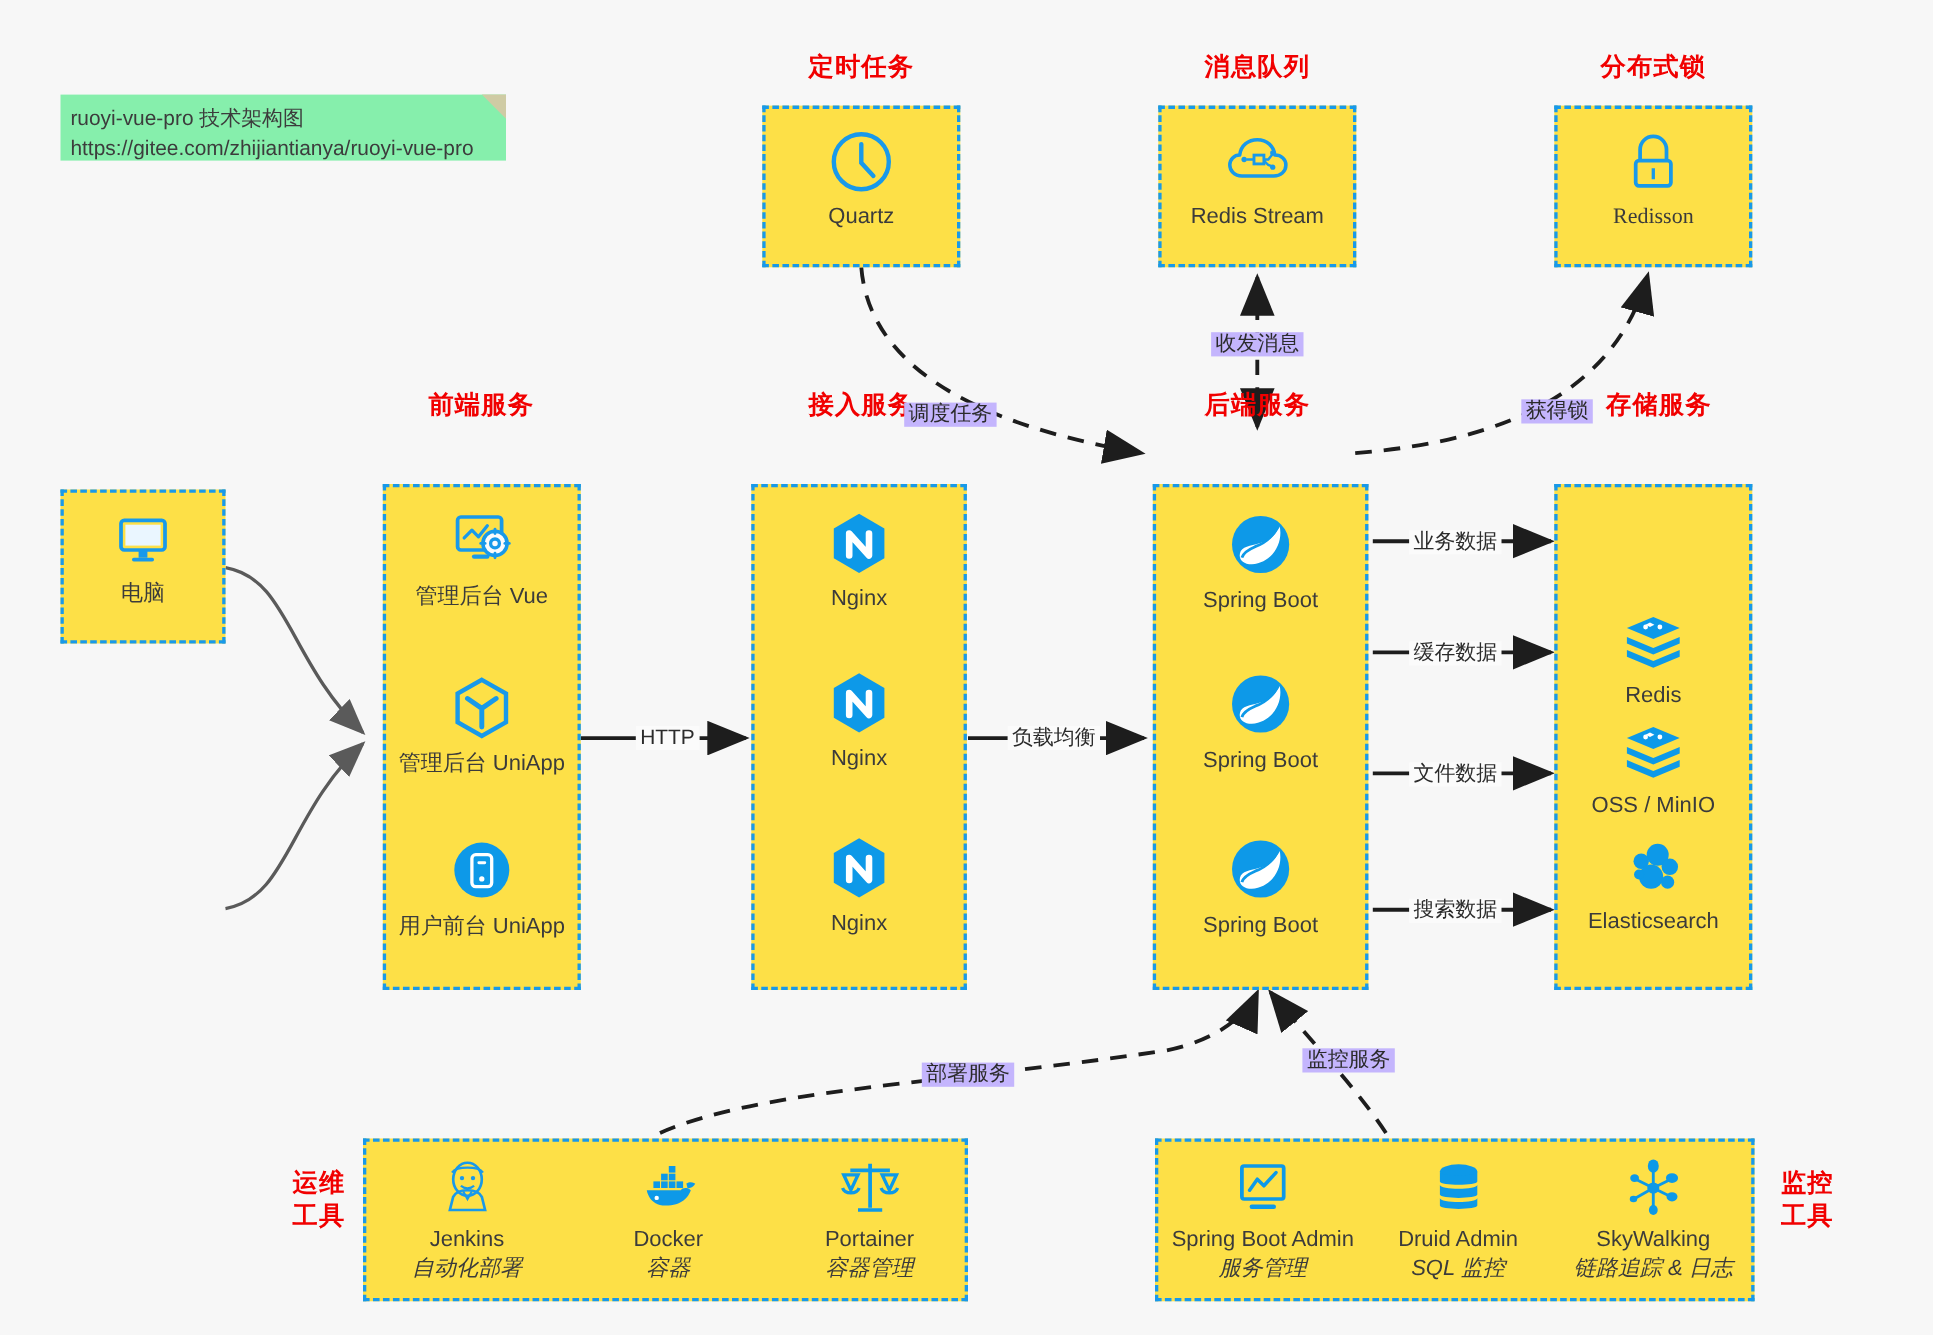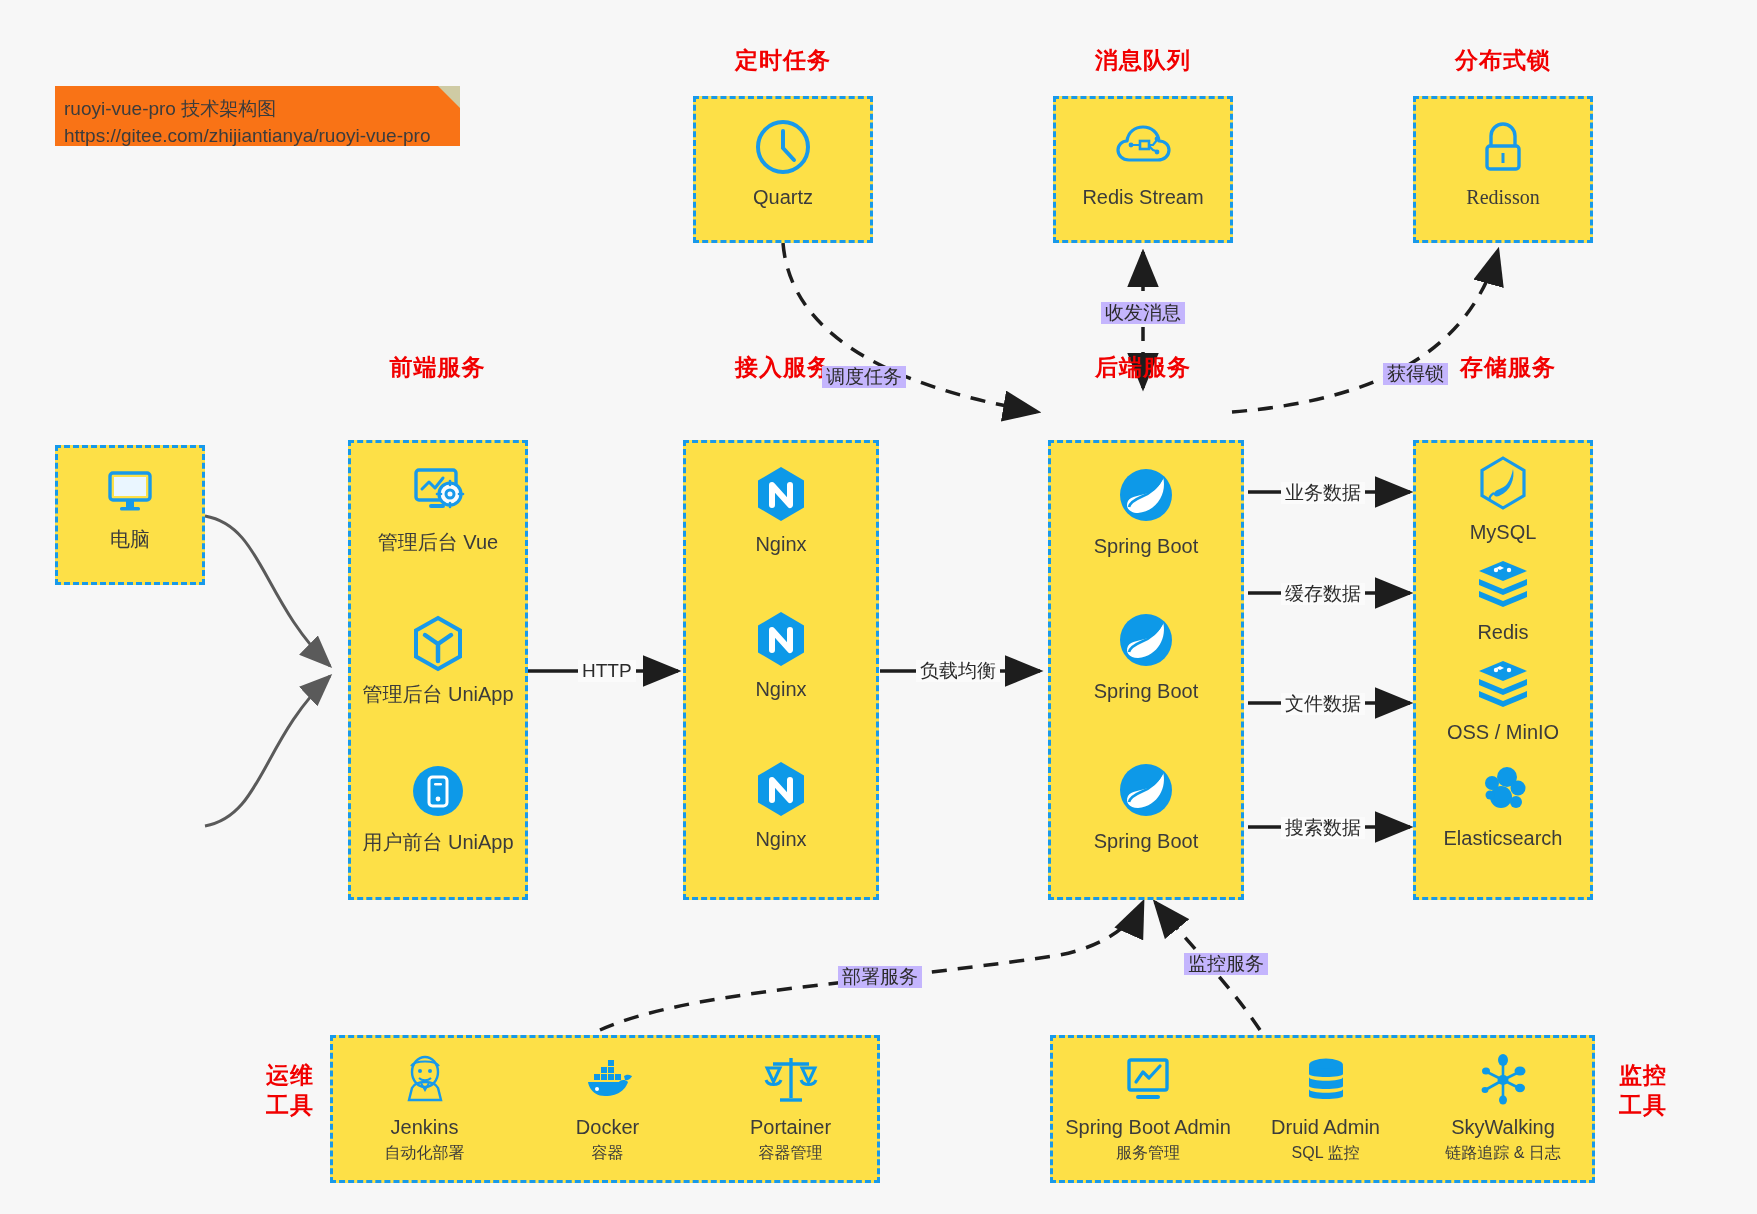--- a/index.html
+++ b/index.html
@@ -40,29 +40,29 @@
   }
   .node .cap{
     margin-top:6px;
     font-size:20px;
     color:#3b3b3b;
     white-space:nowrap;
     text-align:center;
     line-height:26px;
   }
   .node .cap2{
-    font-size:16px;color:#3b3b3b;white-space:nowrap;text-align:center;line-height:26px;
+    font-size:20px;color:#3b3b3b;white-space:nowrap;text-align:center;line-height:26px;font-style:italic;
   }
   .ic{display:block;}
 
   
   .note{
     position:absolute;
     left:55px;top:86px;width:405px;height:60px;
-    background:#f97316;
+    background:#86efac;
     box-sizing:border-box;
     padding:9px 0 0 9px;
   }
   .note .fold{
     position:absolute;right:0;top:0;width:0;height:0;
     border-left:22px solid transparent;
     border-top:22px solid #cfcba4;
   }
   .note .l{
     font-size:19px;color:#3c3c3c;line-height:27px;white-space:nowrap;
@@ -263,28 +263,20 @@
         <circle cx="32" cy="32" r="26" fill="#0d99e8"></circle>
         <path d="M49,14 C53,28 45,48 24,50 C15,50 11,44 14,38 C17,33 26,33 34,30 C43,27 47,21 49,14 Z" fill="#ffffff"></path>
         <path d="M49,14 C44,24 38,30 27,34 C20,37 16,40 15,44" fill="none" stroke="#0d99e8" stroke-width="2.6"></path>
       </svg>
       <div class="cap">Spring Boot</div>
     </div>
   </div>
 
   <div class="gtitle" style="left:1413px;top:352px;width:190px;">存储服务</div>
   <div class="gbox" style="left:1413px;top:440px;width:180px;height:460px;">
-    <div class="node" style="top:12px;">
-      <svg class="ic" width="58" height="58" viewBox="0 0 58 58">
-        <path d="M29,3 L50,15.5 L50,40.5 L29,53 L8,40.5 L8,15.5 Z" fill="none" stroke="#1899ea" stroke-width="3.2"></path>
-        <path d="M39,14 C41,23 37,36 25,41 C22,42 19,41 20,38 C22,34 29,34 33,29 C36,25 38,19 39,14 Z" fill="#1899ea"></path>
-        <path d="M20,38 C17,40 15,42 16,44" fill="none" stroke="#1899ea" stroke-width="2.4"></path>
-      </svg>
-      <div class="cap">MySQL</div>
-    </div>
     <div class="node" style="top:112px;">
       <svg class="ic" width="58" height="58" viewBox="0 0 58 58">
         <path d="M29,6 L53,16 L29,26 L5,16 Z" fill="#0d99e8"></path>
         <path d="M5,24 L29,34 L53,24 L53,30 L29,40 L5,30 Z" fill="#0d99e8"></path>
         <path d="M5,36 L29,46 L53,36 L53,42 L29,52 L5,42 Z" fill="#0d99e8"></path>
         <circle cx="22" cy="15" r="2.2" fill="#ffffff"></circle>
         <circle cx="35" cy="15" r="2.2" fill="#ffffff"></circle>
         <path d="M26,11 L30,13 L26,15 L22,13 Z" fill="#ffffff"></path>
       </svg>
       <div class="cap">Redis</div>

